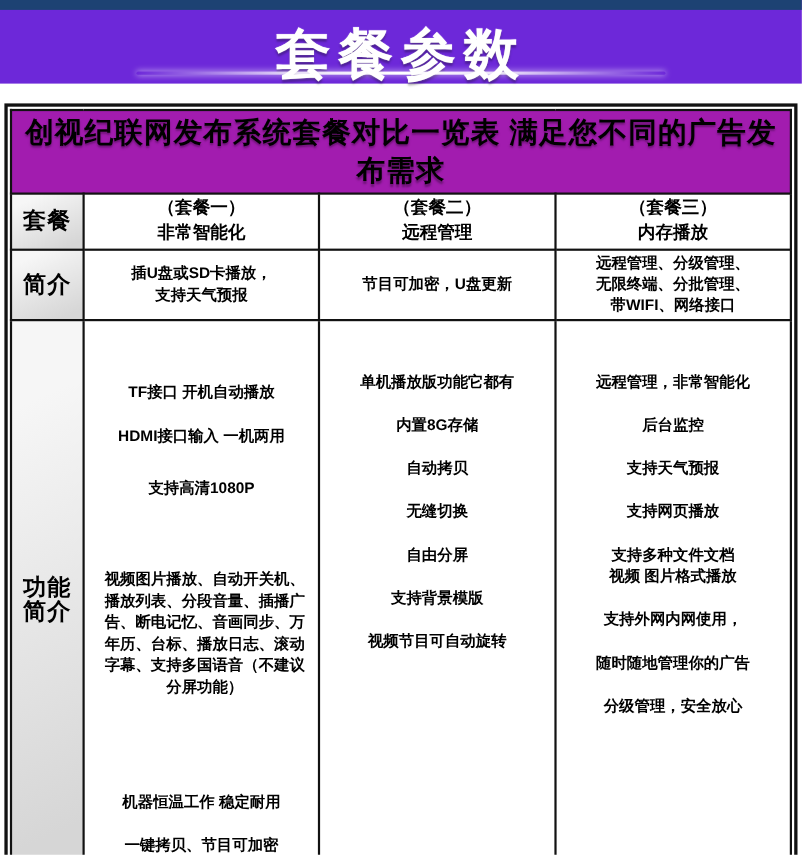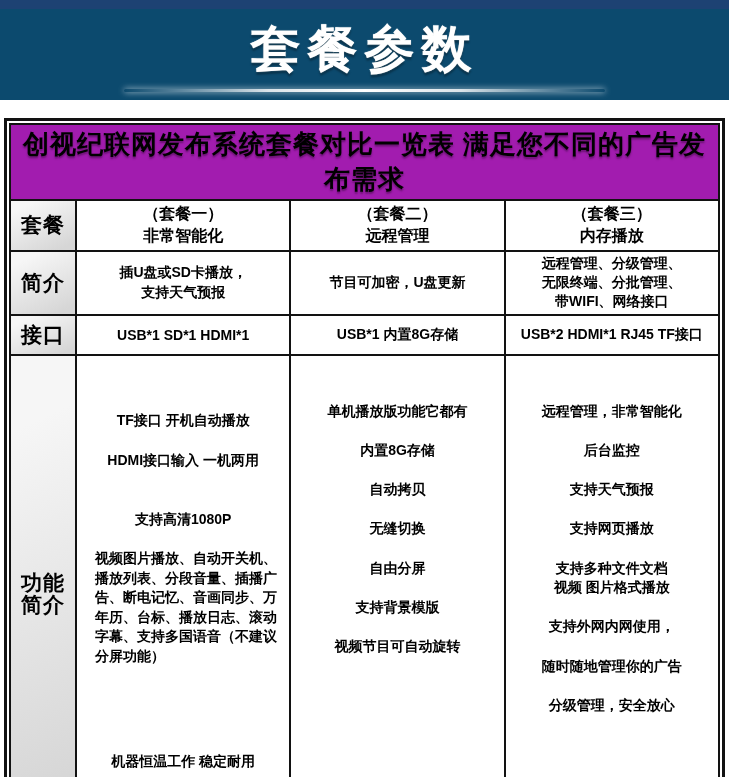--- a/index.html
+++ b/index.html
@@ -2,21 +2,21 @@
 <html><head>
 <meta charset="utf-8">
 <style>
   html,body { margin:0; padding:0; }
   body {
     width:729px; height:777px; background:#ffffff; overflow:hidden;
     font-family:"Liberation Sans","DejaVu Sans",sans-serif;
     -webkit-font-smoothing:antialiased;
   }
   
-  .banner { position:relative; height:100px; background:#0c4a6e; }
+  .banner { position:relative; height:76px; background:#6d28d9; }
   .banner-strip { height:9px; background:#1d4273; }
   .banner-title {
     margin:4px 0 0; text-align:center; color:#ffffff;
     font-size:50px; font-weight:900; letter-spacing:7px; line-height:72px;
     text-shadow:0 3px 2px rgba(0,0,0,.30), 0 0 1px #fff;
   }
   .banner-divider {
     position:absolute; bottom:8px; left:17%; width:66%; height:3px; border-radius:2px;
     background:linear-gradient(90deg, rgba(255,255,255,0) 0%, rgba(255,255,255,.85) 30%,
                #ffffff 50%, rgba(255,255,255,.85) 70%, rgba(255,255,255,0) 100%);
@@ -36,22 +36,22 @@
     background:linear-gradient(155deg,#f6f6f6 15%,#d6d6d6 90%);
     text-align:center; font-size:21px; font-weight:bold; letter-spacing:1px;
     white-space:pre-line; line-height:1.06;margin-top:21px;
   }
   .cell { text-align:center; font-size:14px; font-weight:bold; white-space:pre-line; }
   .pkg-row td.cell   { height:44px; font-size:16px; line-height:1.4; }
   .intro-row td.cell { height:58px; line-height:1.38; }
   .ports-row td.cell { height:34px; }
   .feat-row td.cell  { height:384px; vertical-align:top; padding-top:46px; line-height:1.4; }
   .feat-row td.cell-col1 { padding-top:36px; }
-  .feat-para-title { margin-top:20px; }
-  .feat-para { text-align:left; padding:0 10px 0 16px; }
+  .feat-para-title { margin-top:8px; }
+  .feat-para { text-align:center; padding:0 10px 0 16px;margin-top:44px; }
   .feat-bottom { margin-top:66px; }
 </style>
 </head>
 <body>
 
 <div>
 
   <div class="banner">
     <div class="banner-strip"></div>
     <div class="banner-title">套餐参数</div>
@@ -85,26 +85,20 @@
       <tr class="intro-row">
         <td class="rowlabel">简介</td>
         <td class="cell">插U盘或SD卡播放，
 支持天气预报</td>
         <td class="cell">节目可加密，U盘更新</td>
         <td class="cell">远程管理、分级管理、
 无限终端、分批管理、
 带WIFI、网络接口</td>
       </tr>
 
-      <tr class="ports-row">
-        <td class="rowlabel">接口</td>
-        <td class="cell">USB*1 SD*1 HDMI*1</td>
-        <td class="cell">USB*1 内置8G存储</td>
-        <td class="cell">USB*2 HDMI*1 RJ45 TF接口</td>
-      </tr>
 
       <tr class="feat-row">
         <td class="rowlabel">功能
 简介</td>
         <td class="cell cell-col1">
           <div>TF接口 开机自动播放
 
 HDMI接口输入 一机两用</div>
           <div class="feat-para-title">支持高清1080P</div>
           <div class="feat-para">视频图片播放、自动开关机、播放列表、分段音量、插播广告、断电记忆、音画同步、万年历、台标、播放日志、滚动字幕、支持多国语音（不建议分屏功能）</div>

